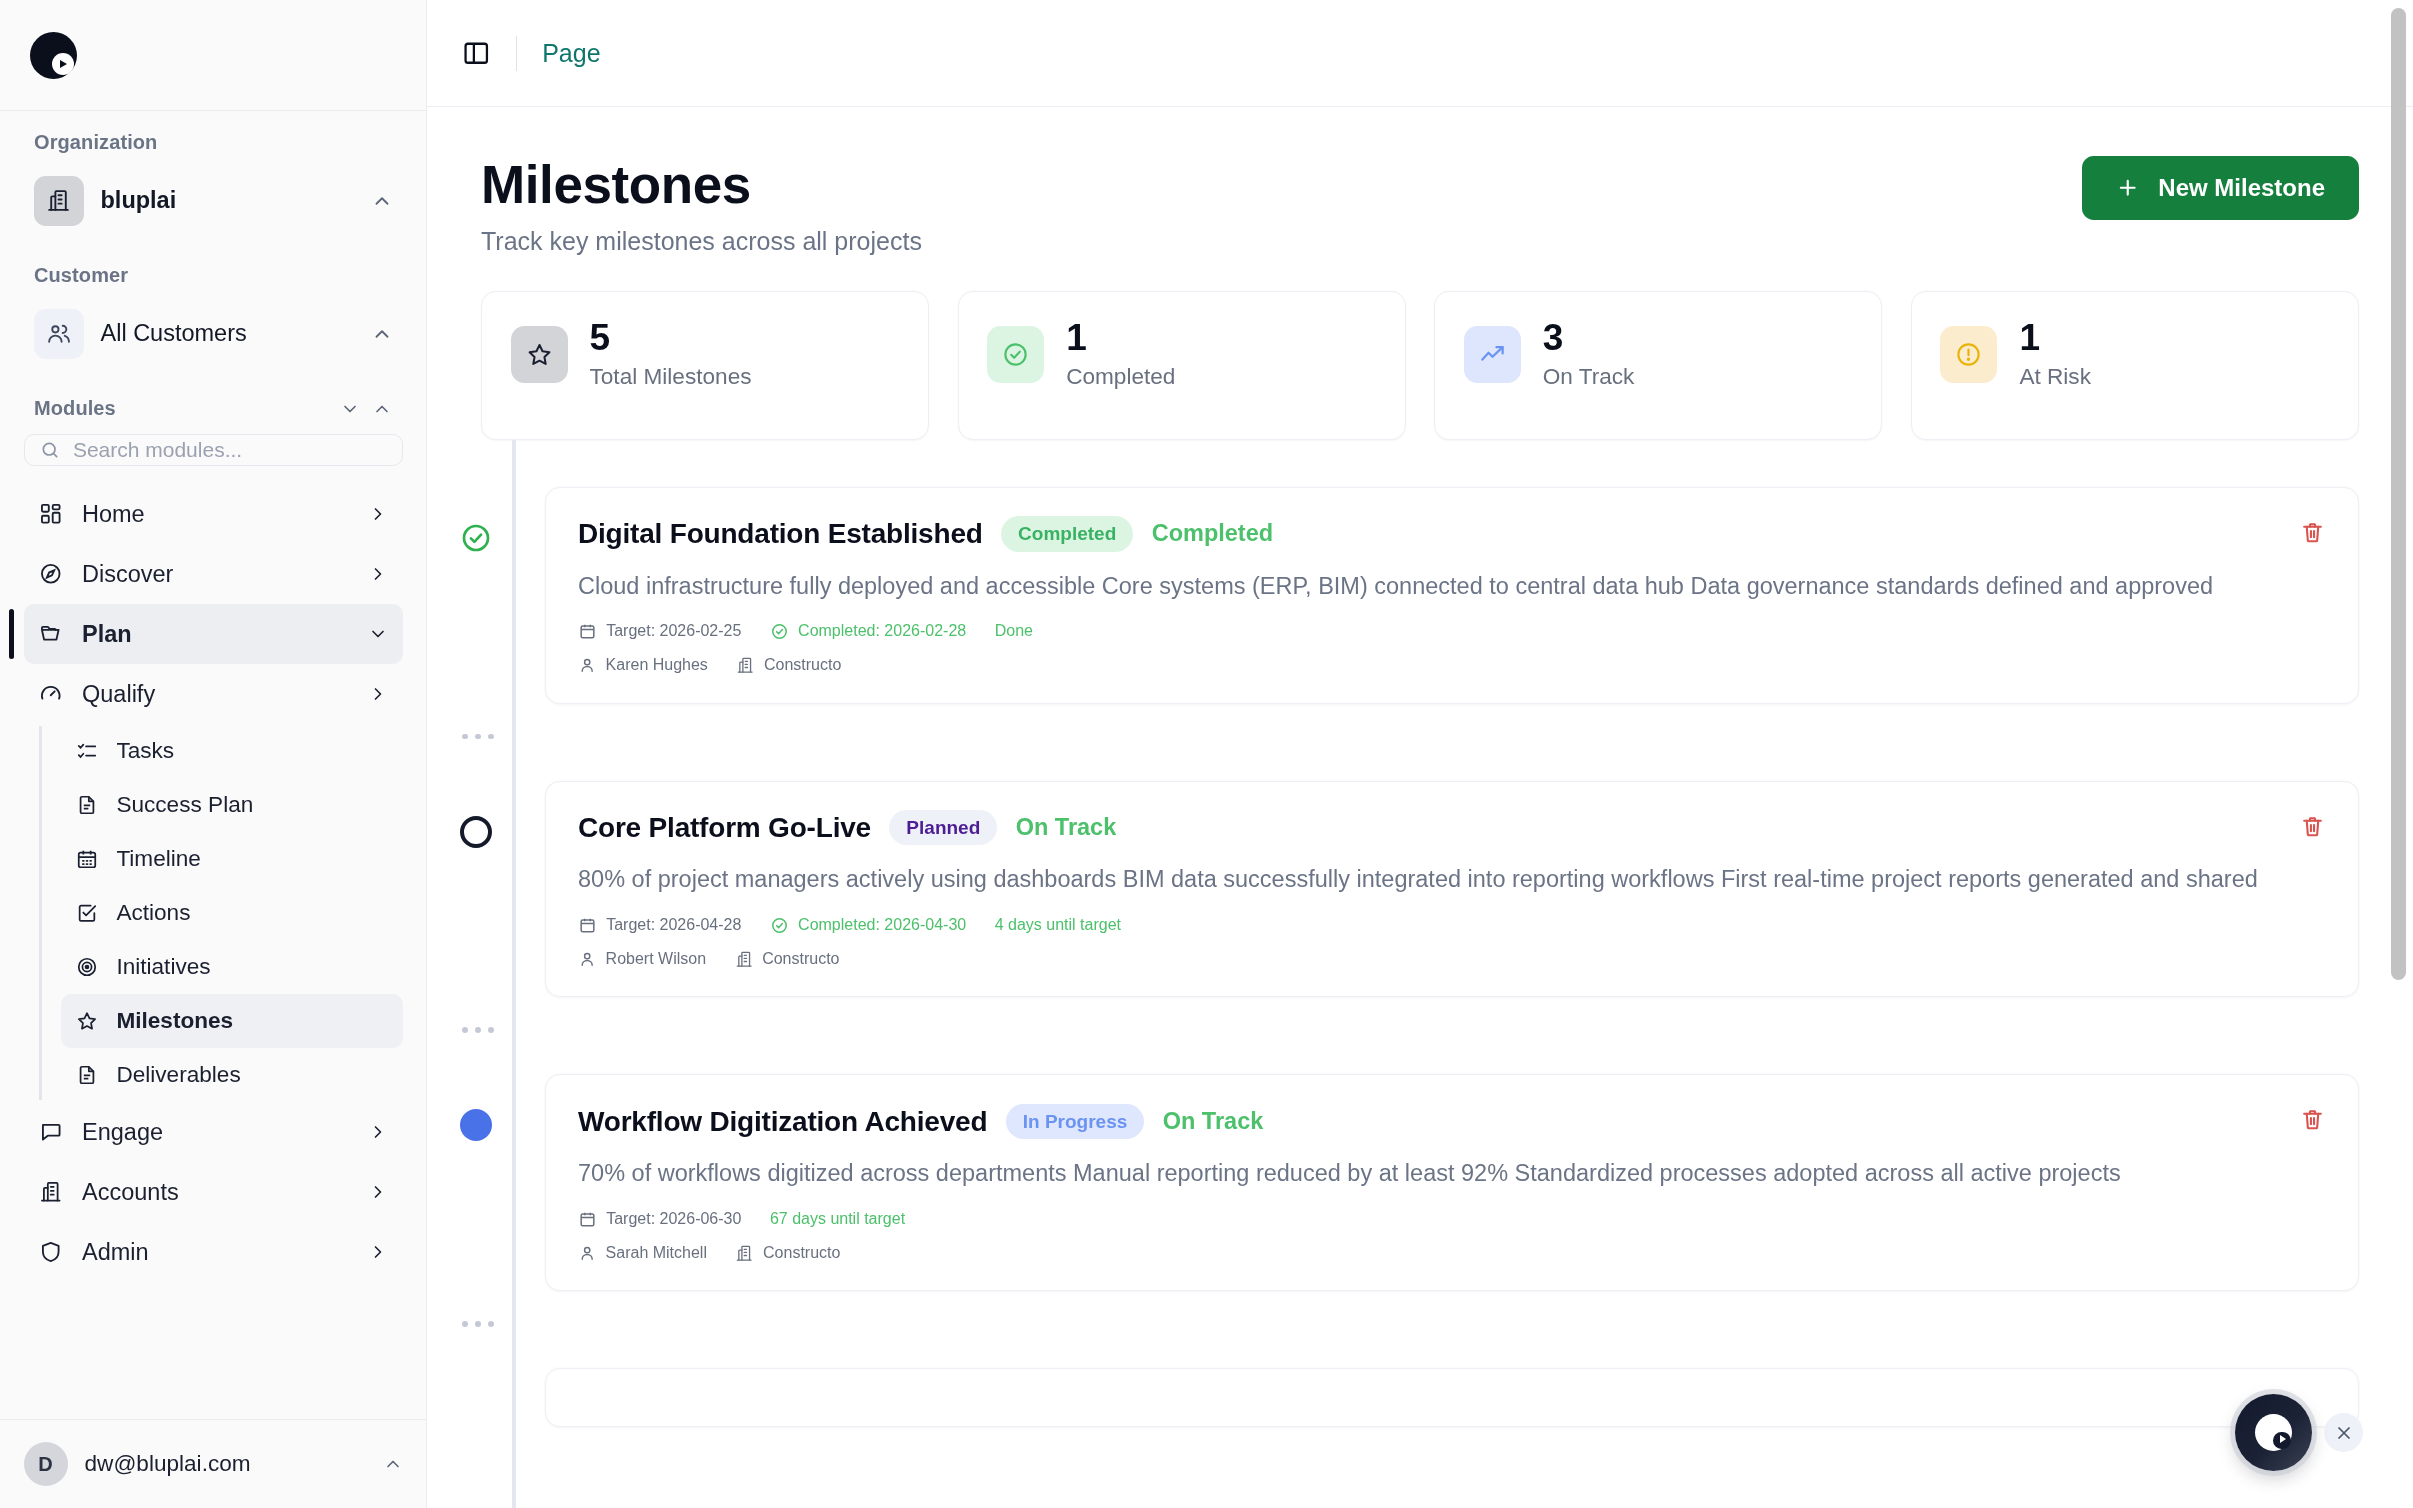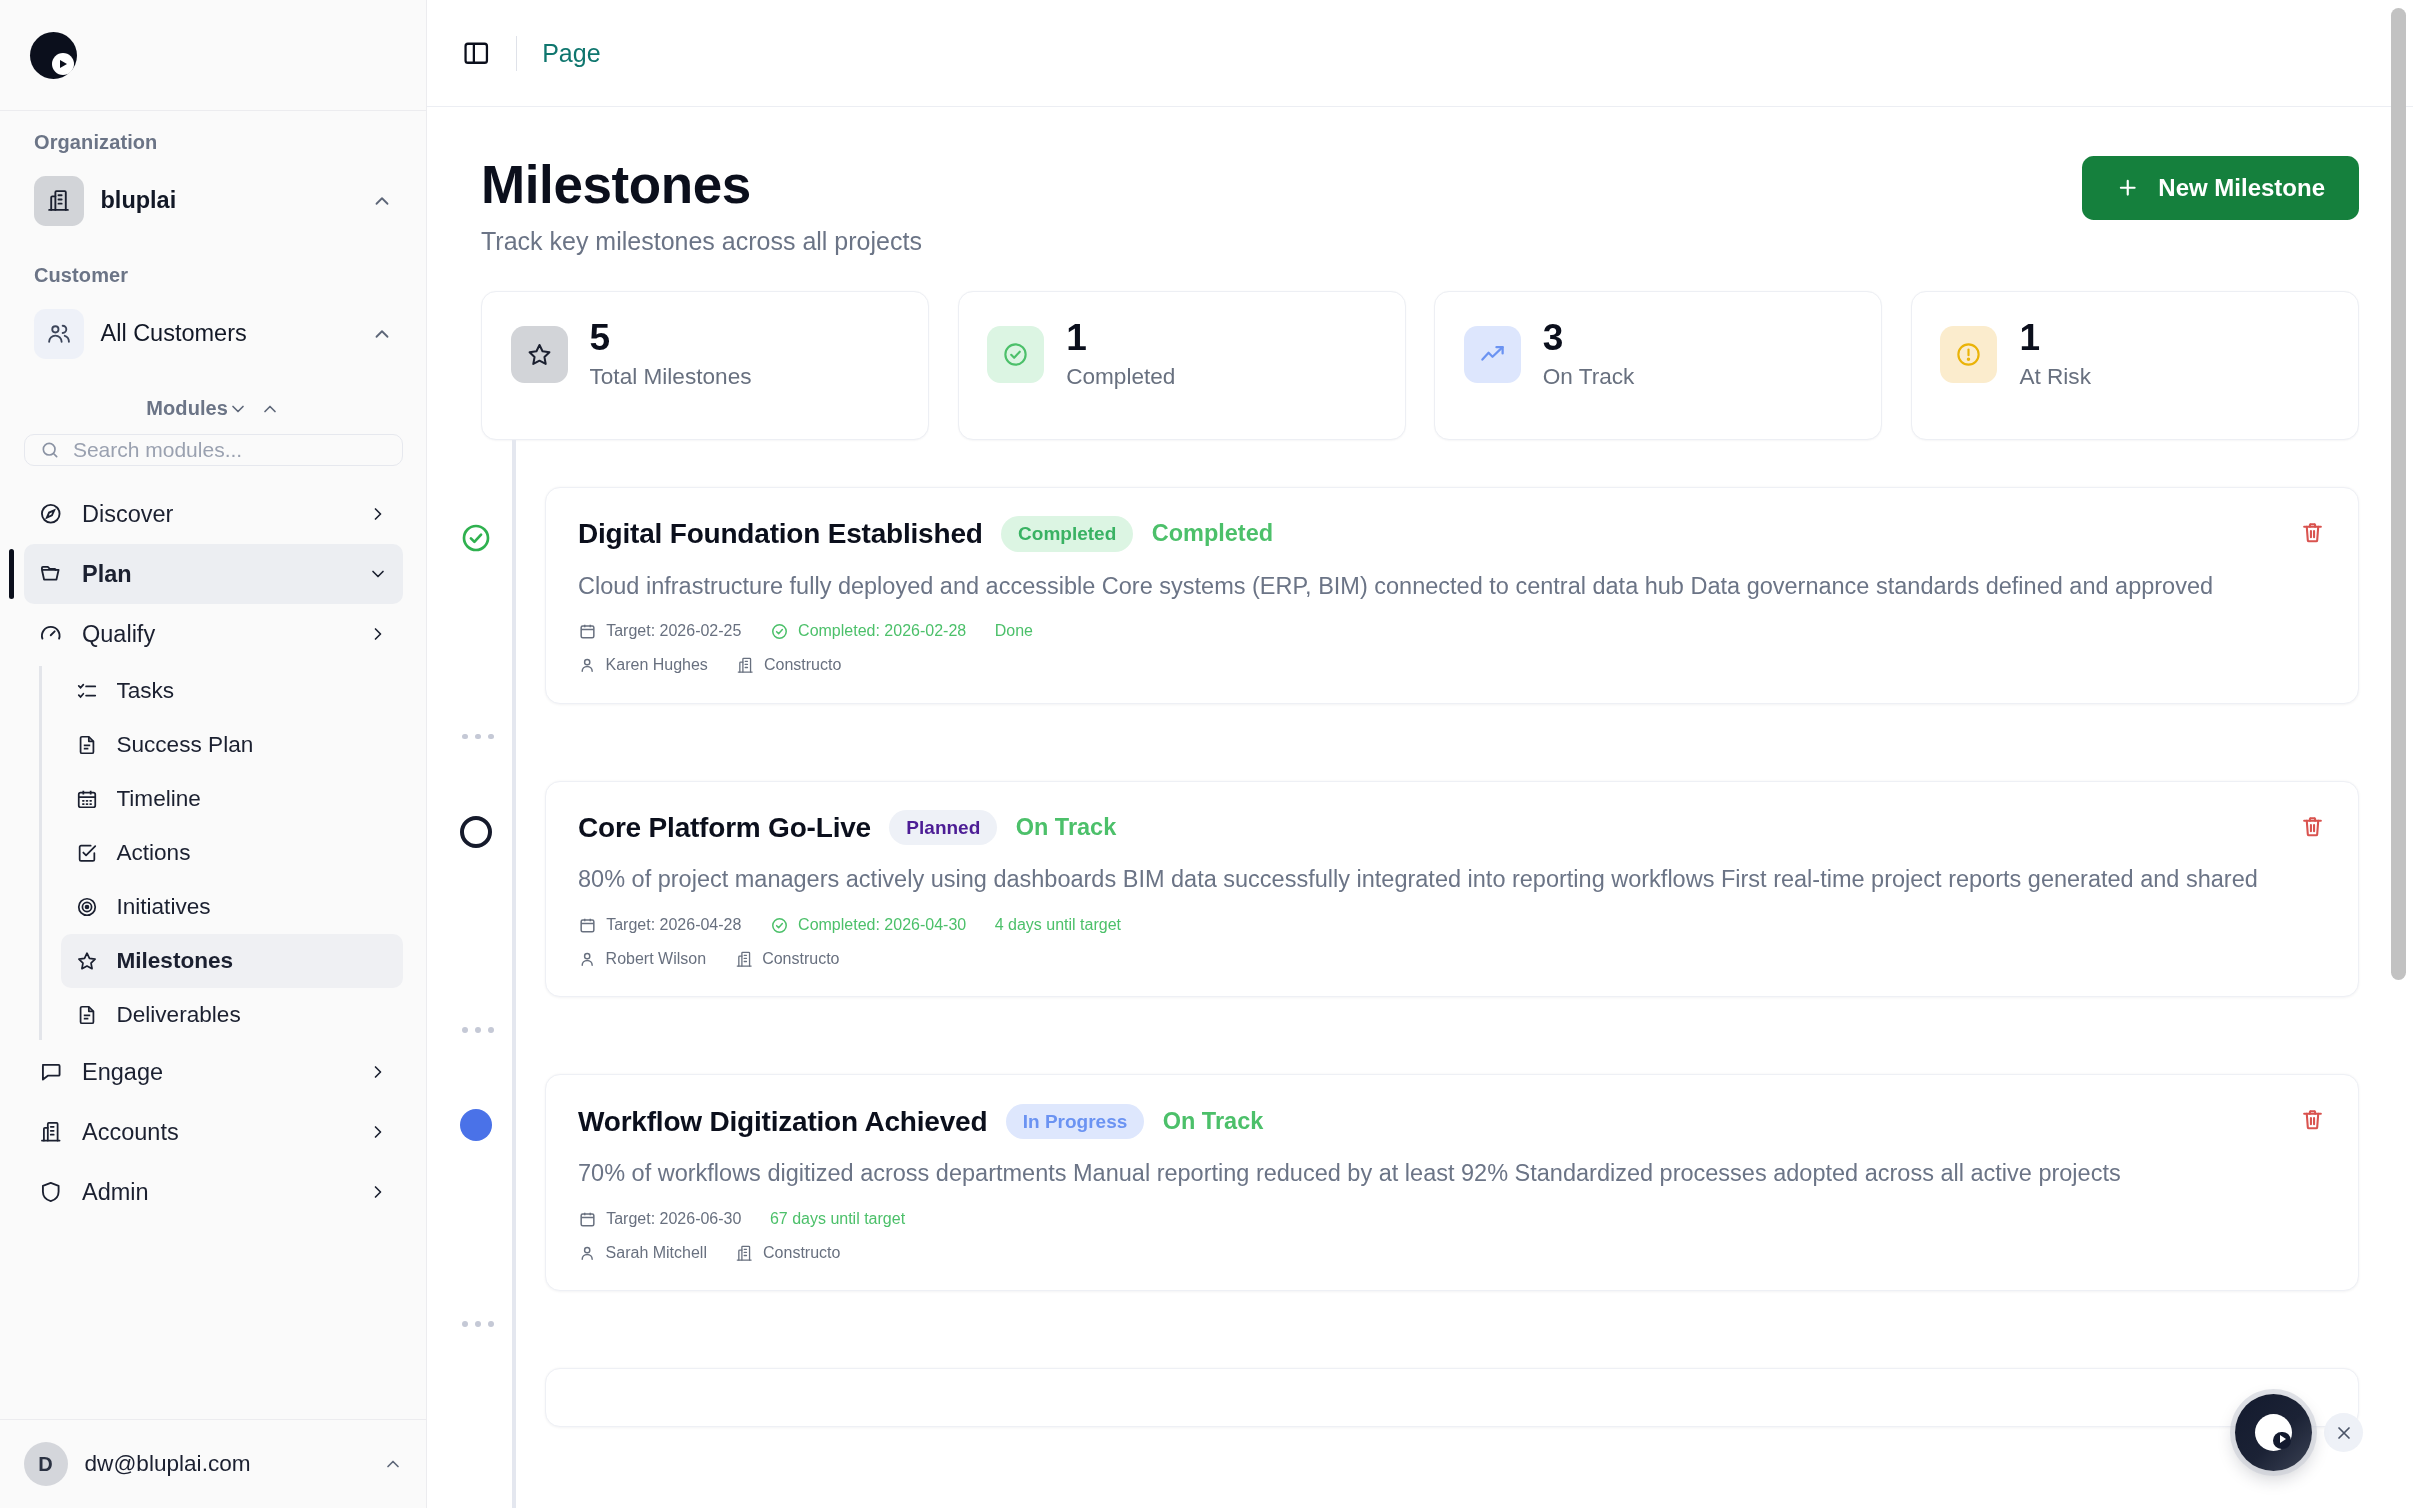--- a/index.html
+++ b/index.html
@@ -42,21 +42,21 @@
     border-bottom: 4.6px solid transparent;
   }
 
   .sb-scroll { flex: 1 1 auto; overflow: hidden; padding-top: 20px; }
 
   .sb-section-label {
     font-size: 20px; color: #6b7486; font-weight: 600;
     padding: 0 34px; margin-bottom: 13.4px; letter-spacing: 0.1px;
   }
   .sb-section-label.with-ctrl {
-    display: flex; align-items: center; justify-content: center;
+    display: flex; align-items: center; justify-content: space-between;
   }
   .sb-ctrl-group { display: flex; gap: 11.7px; align-items: center; }
 
   .sb-select {
     margin: 0 23.5px 30px 23.5px;
     display: flex; align-items: center; gap: 17px;
     padding: 8.4px 10px; border-radius: 10px; cursor: pointer;
   }
   .sb-badge-icon {
     width: 50px; height: 50px; border-radius: 11.7px;
@@ -329,20 +329,36 @@
           <span class="ico">
             <svg width="20" height="20" viewBox="0 0 24 24" fill="none" stroke="#8a92a3" stroke-width="2" stroke-linecap="round">
                 <circle cx="11" cy="11" r="7"></circle>
                 <path d="M20 20l-3.5-3.5"></path>
               </svg>
           </span>
           <input type="text" placeholder="Search modules..." style="">
         </div>
       </div>
 
+      <div class="sb-item">
+        <span class="ico">
+          <svg width="23.5" height="23.5" viewBox="0 0 24 24" fill="none" stroke="#1b2030" stroke-width="1.9">
+              <rect x="3" y="3" width="7" height="7" rx="1.2"></rect>
+              <rect x="14" y="3" width="7" height="4.5" rx="1.2"></rect>
+              <rect x="14" y="11" width="7" height="10" rx="1.2"></rect>
+              <rect x="3" y="14" width="7" height="7" rx="1.2"></rect>
+            </svg>
+        </span>
+        <span class="lbl">Home</span>
+        <span class="ico">
+          <svg width="20" height="20" viewBox="0 0 24 24" fill="none" stroke="#1b2030" stroke-width="2">
+              <path d="M9 6l6 6-6 6" stroke-linecap="round" stroke-linejoin="round"></path>
+            </svg>
+        </span>
+      </div>
 
       <div class="sb-item">
         <span class="ico">
           <svg width="23.5" height="23.5" viewBox="0 0 24 24" fill="none" stroke="#1b2030" stroke-width="1.9">
               <circle cx="12" cy="12" r="9"></circle>
               <path d="M15.5 8.5l-2.3 5.2-5.2 2.3 2.3-5.2z"></path>
             </svg>
         </span>
         <span class="lbl">Discover</span>
         <span class="ico">

